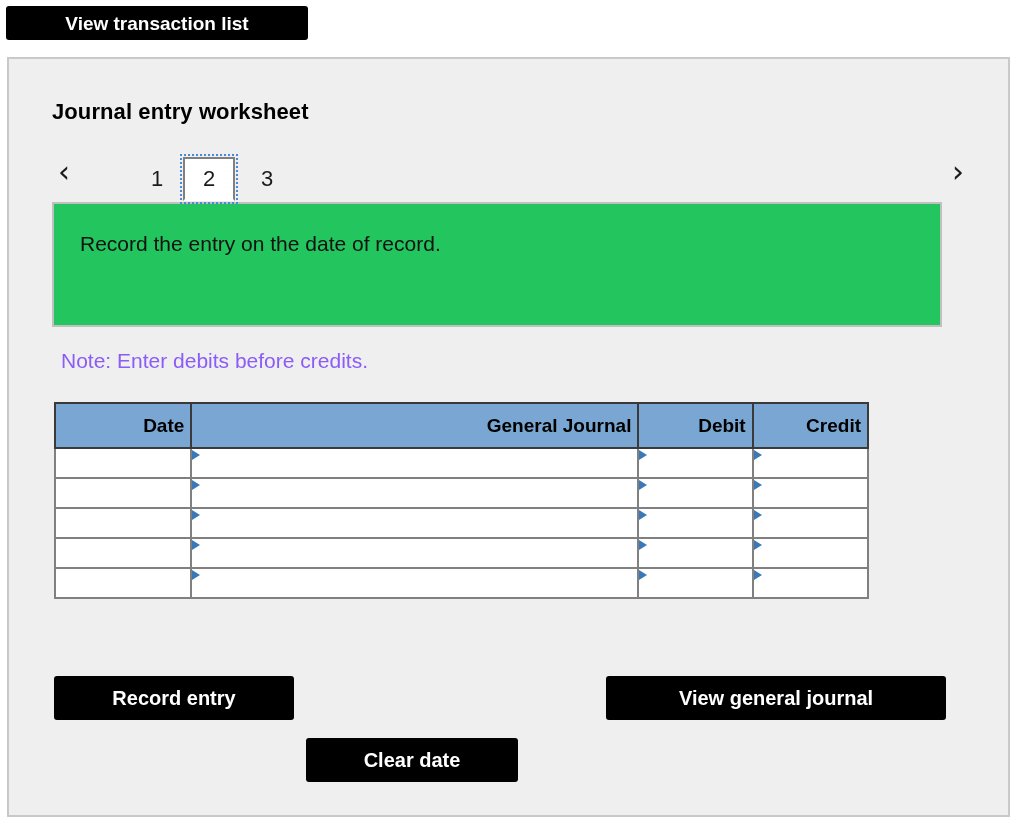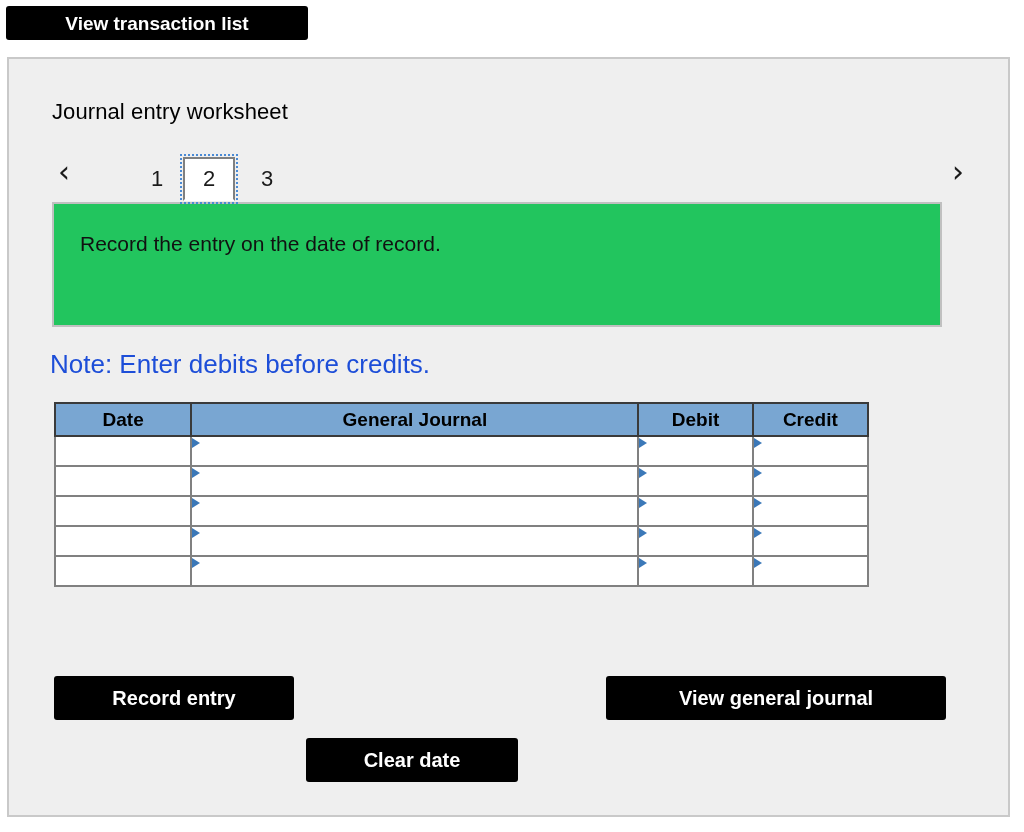--- a/index.html
+++ b/index.html
@@ -55,21 +55,21 @@
     background: #efefef;
     border: 2px solid #c9c9c9;
     box-sizing: border-box;
   }
 
   .worksheet-title {
     position: absolute;
     left: 43px;
     top: 40px;
     font-size: 22px;
-    font-weight: normal;
+    font-weight: bold;
     color: #000000;
     letter-spacing: 0.1px;
   }
 
   
   .tabs-row {
     position: absolute;
     left: 43px;
     top: 88px;
     width: 918px;
@@ -133,45 +133,45 @@
     position: absolute;
     left: 26px;
     top: 28px;
     font-size: 21px;
     color: #111111;
   }
 
   
   .note {
     position: absolute;
-    left: 41px;
+    left: 52px;
     top: 290px;
-    font-size: 26px;
-    color: #1d4ed8;
+    font-size: 21px;
+    color: #8b5cf6;
   }
 
   
   .journal-table {
     position: absolute;
     left: 45px;
     top: 343px;
     width: 815px;
     border-collapse: collapse;
     table-layout: fixed;
     background: #ffffff;
   }
   .journal-table th {
     background: #79a6d2;
     color: #000000;
     font-size: 19px;
     font-weight: bold;
     height: 31px;
     border: 2px solid #3a3a3a;
-    padding: 0;
-    text-align: center;
+    padding: 6px;
+    text-align: right;
   }
   .journal-table td {
     height: 28px;
     border: 2px solid #808080;
     padding: 0;
     font-size: 19px;
     color: #111111;
     background: #ffffff;
     position: relative;
     vertical-align: middle;

